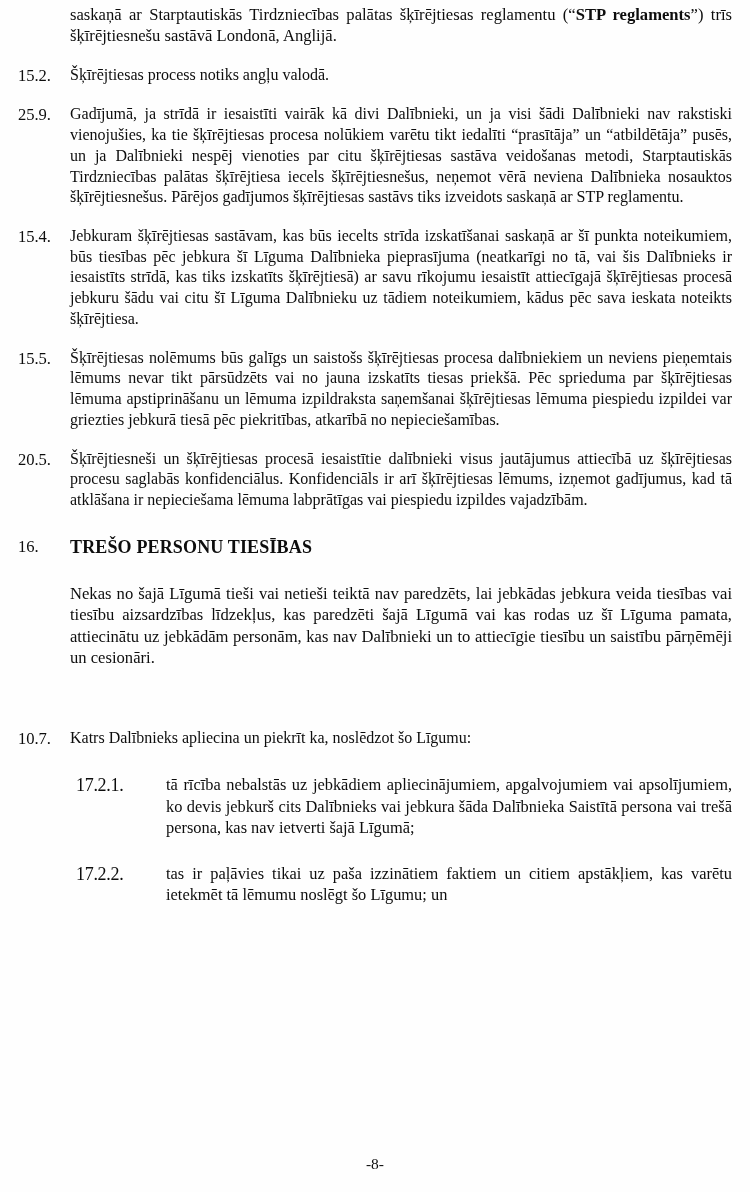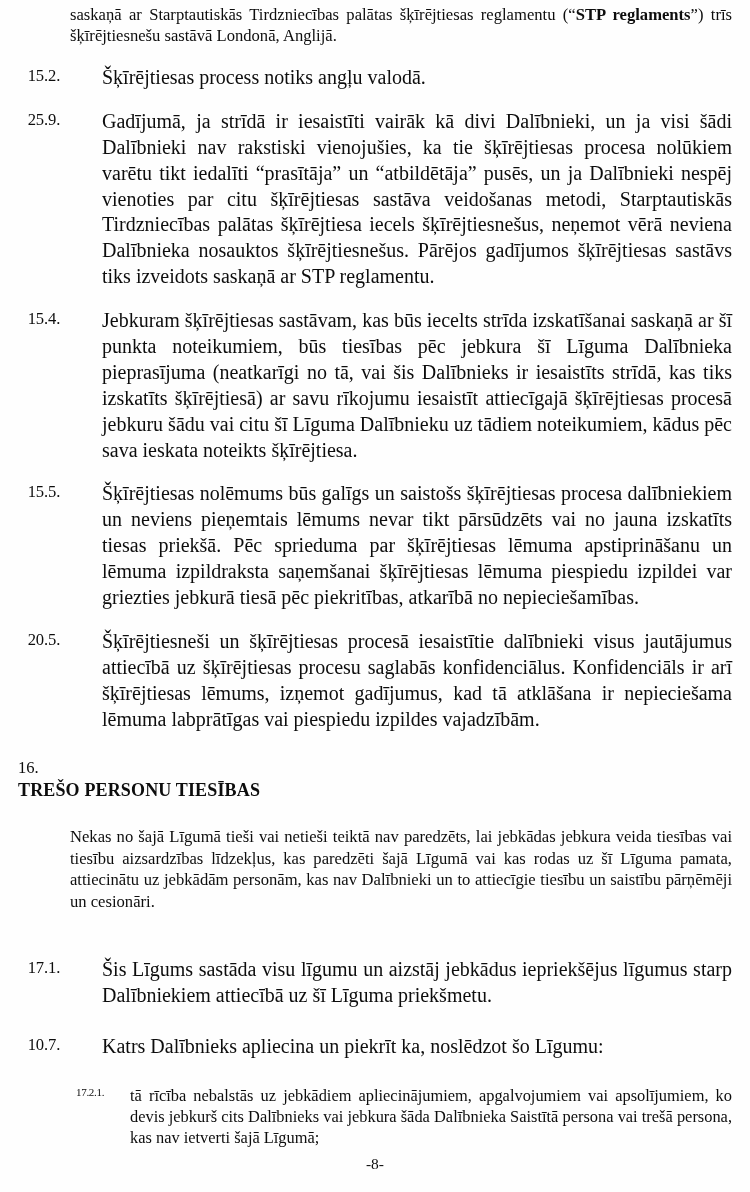--- a/index.html
+++ b/index.html
@@ -34,48 +34,46 @@
   .clause {
     display: flex;
     align-items: flex-start;
     margin: 0 0 11px 0;
   }
   .clause .num {
     flex: 0 0 auto;
     width: 52px;
     font-size: 16.6px;
     line-height: 1.295;
-    text-align: center;
+    text-align: left;
     letter-spacing: -0.1px;
   }
   .clause .body {
     flex: 1 1 auto;
-    font-size: 20px;
+    font-size: 16px;
     line-height: 1.295;
     text-align: justify;
     text-justify: inter-word;
     hyphens: none;
-    margin-left: 32px;
   }
 
   
   .cont {
     margin: 0 0 11px 52px;
     font-size: 16.6px;
     line-height: 1.295;
     text-align: justify;
     text-justify: inter-word;
   }
 
   
   .heading {
     display: flex;
     align-items: flex-start;
     margin: 0 0 10px 0;
-    flex-direction: column;
   }
   .heading .num {
     flex: 0 0 auto;
     width: 52px;
     font-size: 16.6px;
     line-height: 1.295;
   }
   .heading .htext {
     flex: 1 1 auto;
     font-size: 18px;
@@ -86,30 +84,31 @@
 
   
   .subclause {
     display: flex;
     align-items: flex-start;
     margin: 0 0 11px 58px;
   }
   .subclause .num {
     flex: 0 0 auto;
     width: 54px;
-    font-size: 11px;
+    font-size: 18px;
     line-height: 1.295;
     letter-spacing: -0.3px;
   }
   .subclause .body {
     flex: 1 1 auto;
     font-size: 16.4px;
     line-height: 1.295;
     text-align: justify;
     text-justify: inter-word;
+    margin-left: 36px;
   }
 
   .b { font-weight: bold; }
 
   .spacer-sm { height: 7px; }
   .spacer-md { height: 14px; }
   .spacer-lg { height: 20px; }
 
   
   .page-number {
@@ -174,41 +173,41 @@
 
     <div class="spacer-md"></div>
 
     <div class="cont">Nekas no šajā Līgumā tieši vai netieši teiktā nav paredzēts, lai jebkādas jebkura veida tiesības vai tiesību aizsardzības līdzekļus, kas paredzēti šajā Līgumā vai kas rodas uz šī Līguma pamata, attiecinātu uz jebkādām personām, kas nav Dalībnieki un to attiecīgie tiesību un saistību pārņēmēji un cesionāri.</div>
 
     <div class="spacer-lg"></div>
 
 
     <div class="spacer-md"></div>
 
-    <div class="clause">
-      <div class="num">17.1.</div>
-      <div class="body">Šis Līgums sastāda visu līgumu un aizstāj jebkādus iepriekšējus līgumus starp Dalībniekiem attiecībā uz šī Līguma priekšmetu.</div>
-    </div>
 
     <div class="spacer-md"></div>
 
     <div class="clause">
       <div class="num">10.7.</div>
       <div class="body">Katrs Dalībnieks apliecina un piekrīt ka, noslēdzot šo Līgumu:</div>
     </div>
 
     <div class="spacer-md"></div>
 
     <div class="subclause">
       <div class="num">17.2.1.</div>
       <div class="body">tā rīcība nebalstās uz jebkādiem apliecinājumiem, apgalvojumiem vai apsolījumiem, ko devis jebkurš cits Dalībnieks vai jebkura šāda Dalībnieka Saistītā persona vai trešā persona, kas nav ietverti šajā Līgumā;</div>
     </div>
 
     <div class="spacer-md"></div>
 
+    <div class="subclause">
+      <div class="num">17.2.2.</div>
+      <div class="body">tas ir paļāvies tikai uz paša izzinātiem faktiem un citiem apstākļiem, kas varētu ietekmēt tā lēmumu noslēgt šo Līgumu; un</div>
+    </div>
 
     <div class="spacer-md"></div>
 
 
   </div>
 
   <div class="page-number">-8-</div>
 </div>
 
 </body></html>

